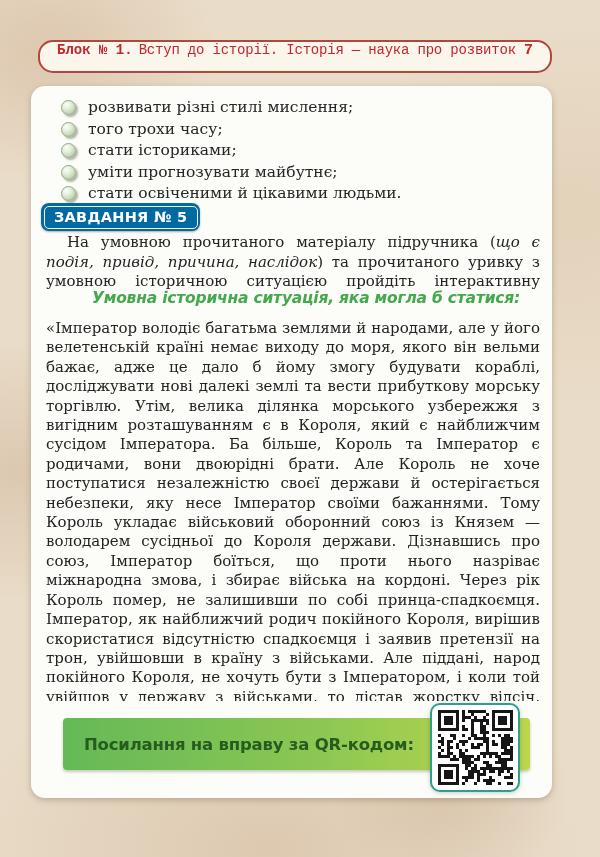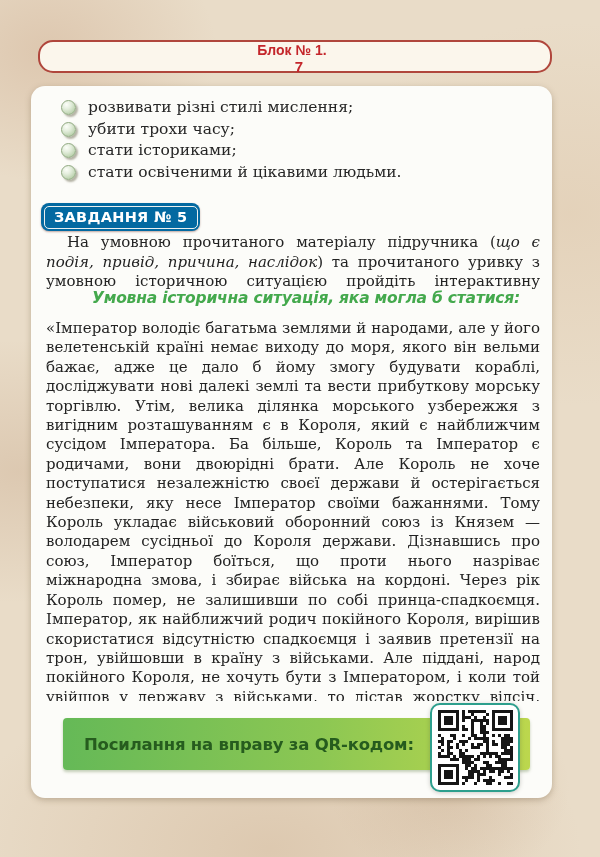--- a/index.html
+++ b/index.html
@@ -14,22 +14,22 @@
       radial-gradient(ellipse 520px 300px at 45% 99%, rgba(193,156,120,.30), transparent 60%),
       radial-gradient(ellipse 200px 160px at 75% 92%, rgba(176,138,104,.22), transparent 60%);
     position:relative;
   }
 
   
   .header-box{
     position:absolute; left:38px; top:40px; width:514px; height:33px;
     background:#fbf6ec;
     border:2px solid #b0463c; border-radius:15px;
-    display:flex; align-items:center; padding:0 17px;
-    font-family:Liberation Sans, sans-serif; font-size:14px; color:#c4262b;flex-direction:column;
+    display:flex; align-items:flex-start; padding:0 17px;
+    font-family:Liberation Mono, monospace; font-size:14px; color:#c4262b;
   }
   .hdr-label{ font-weight:bold; margin-right:6px; white-space:nowrap; }
   .hdr-title{ flex:1; letter-spacing:-0.2px; white-space:nowrap; overflow:hidden; }
   .hdr-page{ font-weight:bold; font-size:15px; margin-left:8px; }
 
   
   .card{
     position:absolute; left:31px; top:86px; width:521px; height:712px;
     background:#fcfcf9; border-radius:14px;
     box-shadow:0 2px 6px rgba(110,90,60,.35);
@@ -117,25 +117,29 @@
 
 <main class="card">
 
   <ul class="goals">
     <li>
       <span class="bead"></span>
       <span>розвивати різні стилі мислення;</span>
     </li>
     <li>
       <span class="bead"></span>
-      <span>убити трохи часу;</span>
+      <span>того трохи часу;</span>
     </li>
     <li>
       <span class="bead"></span>
       <span>стати істориками;</span>
+    </li>
+    <li>
+      <span class="bead"></span>
+      <span>уміти прогнозувати майбутнє;</span>
     </li>
     <li>
       <span class="bead"></span>
       <span>стати освіченими й цікавими людьми.</span>
     </li>
   </ul>
 
   <div class="badge">
     <span>ЗАВДАННЯ № 5</span>
   </div>

